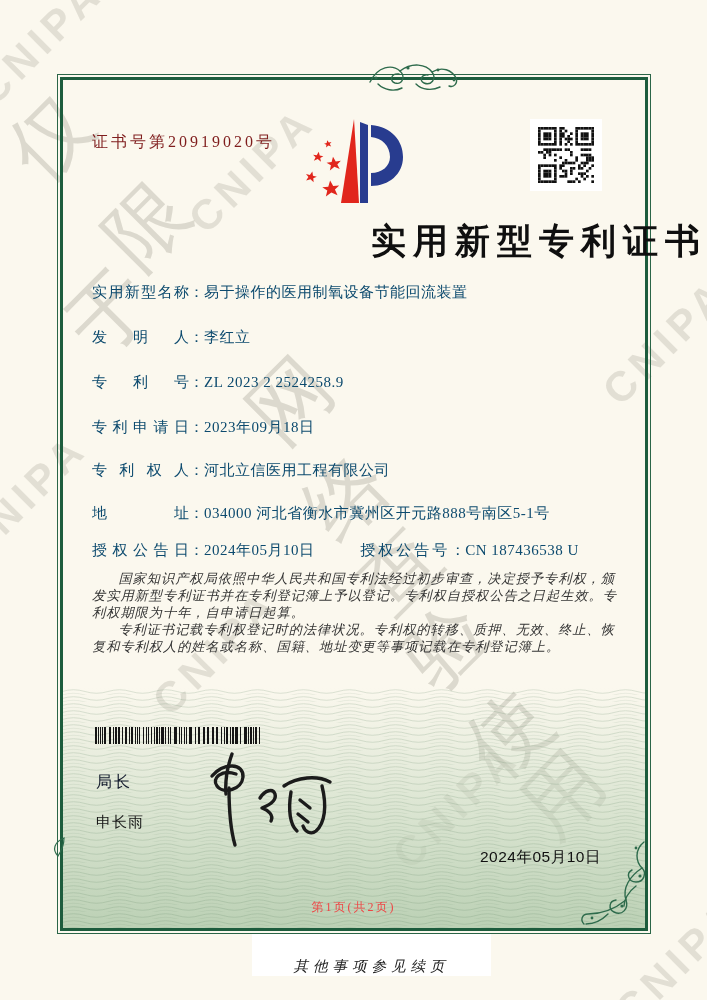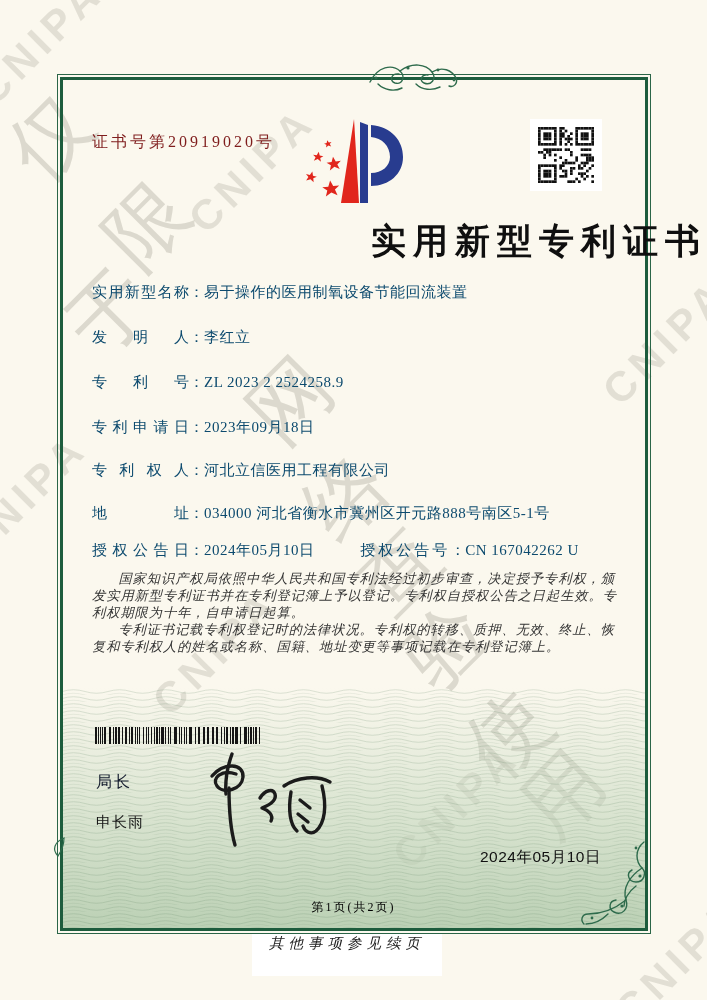--- a/index.html
+++ b/index.html
@@ -89,25 +89,25 @@
     font-size:15px;color:#161616;letter-spacing:1px;
   }
   .signature{position:absolute;left:196px;top:746px;z-index:4;}
   .issue-date{
     position:absolute;left:480px;top:847px;z-index:3;
     font-family:"Liberation Sans","DejaVu Sans",sans-serif;
     font-size:15.5px;color:#111;letter-spacing:.5px;
   }
   .page-info{
     position:absolute;left:0;top:899px;width:707px;text-align:center;z-index:3;
-    font-size:12px;color:#000000;letter-spacing:2px;
+    font-size:12px;color:#ef4444;letter-spacing:2px;
   }
   .footer-box{
-    position:absolute;left:252px;top:934px;width:190px;height:42px;z-index:3;
-    background:#ffffff;display:flex;align-items:flex-start;justify-content:center;
+    position:absolute;left:252px;top:934px;width:239px;height:42px;z-index:3;
+    background:#ffffff;display:flex;align-items:flex-end;justify-content:center;
   }
   .footer-note{
     font-size:14.5px;font-style:italic;color:#222;letter-spacing:5px;
   }
   .ornament{position:absolute;z-index:3;pointer-events:none;}
   .orn-tr{left:368px;top:56px;}
   .orn-br{left:578px;top:840px;}
   .orn-l{left:50px;top:836px;}
 </style>
 </head>
@@ -423,21 +423,21 @@
   </div>
   <div class="row" style="top:504px">
     <span class="lbl">地址</span><span class="colon">：</span><span class="val">034000 河北省衡水市冀州区开元路888号南区5-1号</span>
   </div>
 
   <div class="row" style="top:541px">
     <span class="grant-group">
       <span class="lbl">授权公告日</span><span class="colon">：</span><span class="val">2024年05月10日</span>
     </span>
     <span class="grant-group grant-gap">
-      <span class="lbl2">授权公告号</span><span class="colon">：</span><span class="val">CN 167042262 U</span>
+      <span class="lbl2">授权公告号</span><span class="colon">：</span><span class="val">CN 187436538 U</span>
     </span>
   </div>
 
   <div class="paras">
     <p>国家知识产权局依照中华人民共和国专利法经过初步审查，决定授予专利权，颁发实用新型专利证书并在专利登记簿上予以登记。专利权自授权公告之日起生效。专利权期限为十年，自申请日起算。</p>
     <p>专利证书记载专利权登记时的法律状况。专利权的转移、质押、无效、终止、恢复和专利权人的姓名或名称、国籍、地址变更等事项记载在专利登记簿上。</p>
   </div>
 
   <div class="barcode">
     <svg id="barcode-svg" width="167" height="17">

